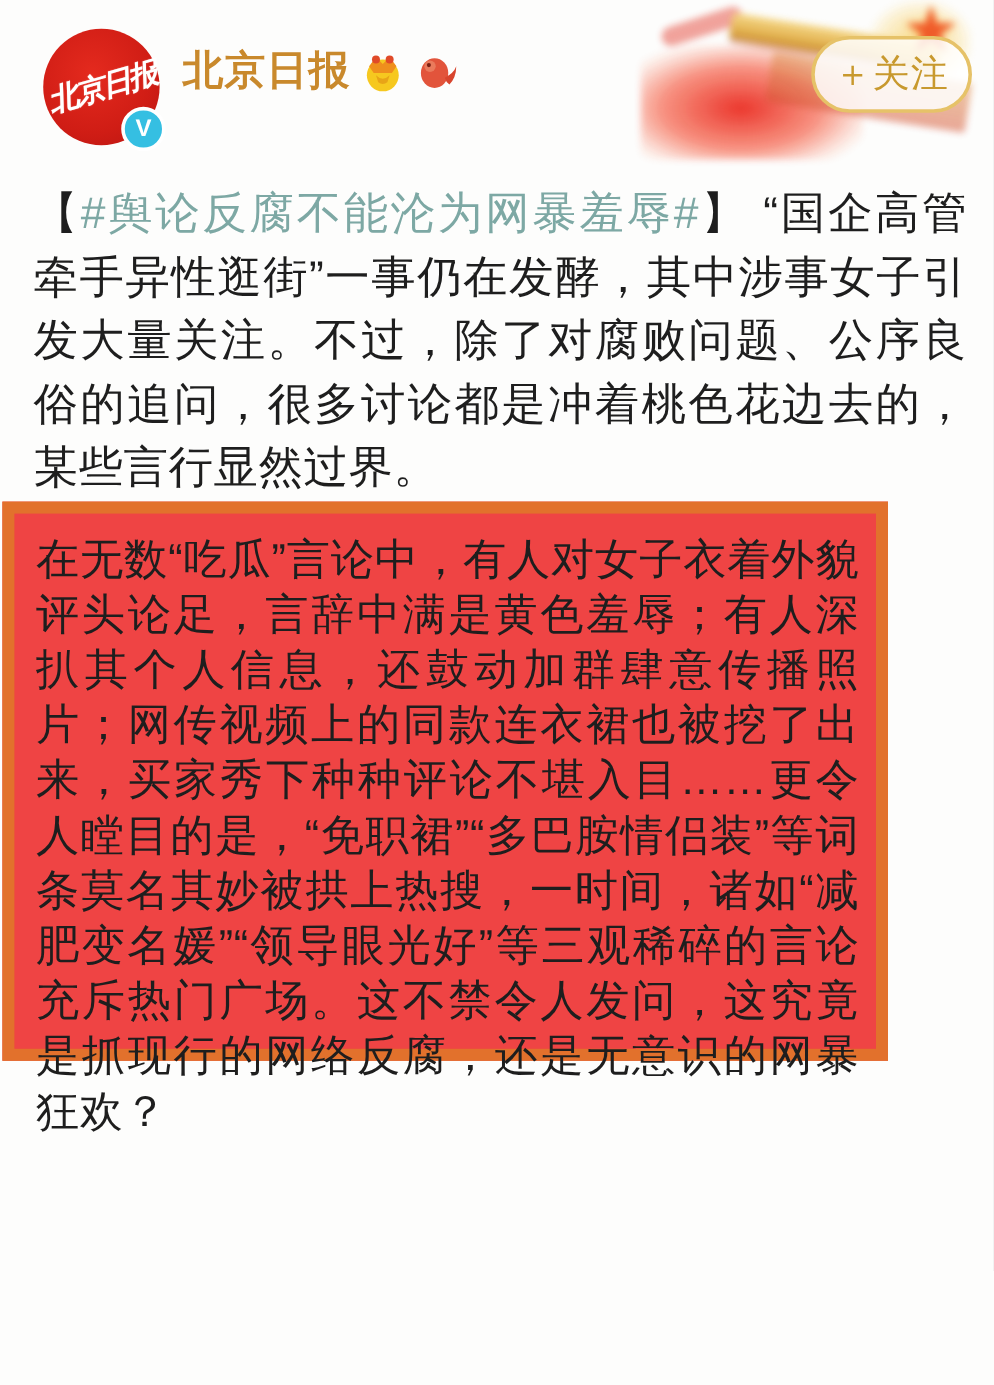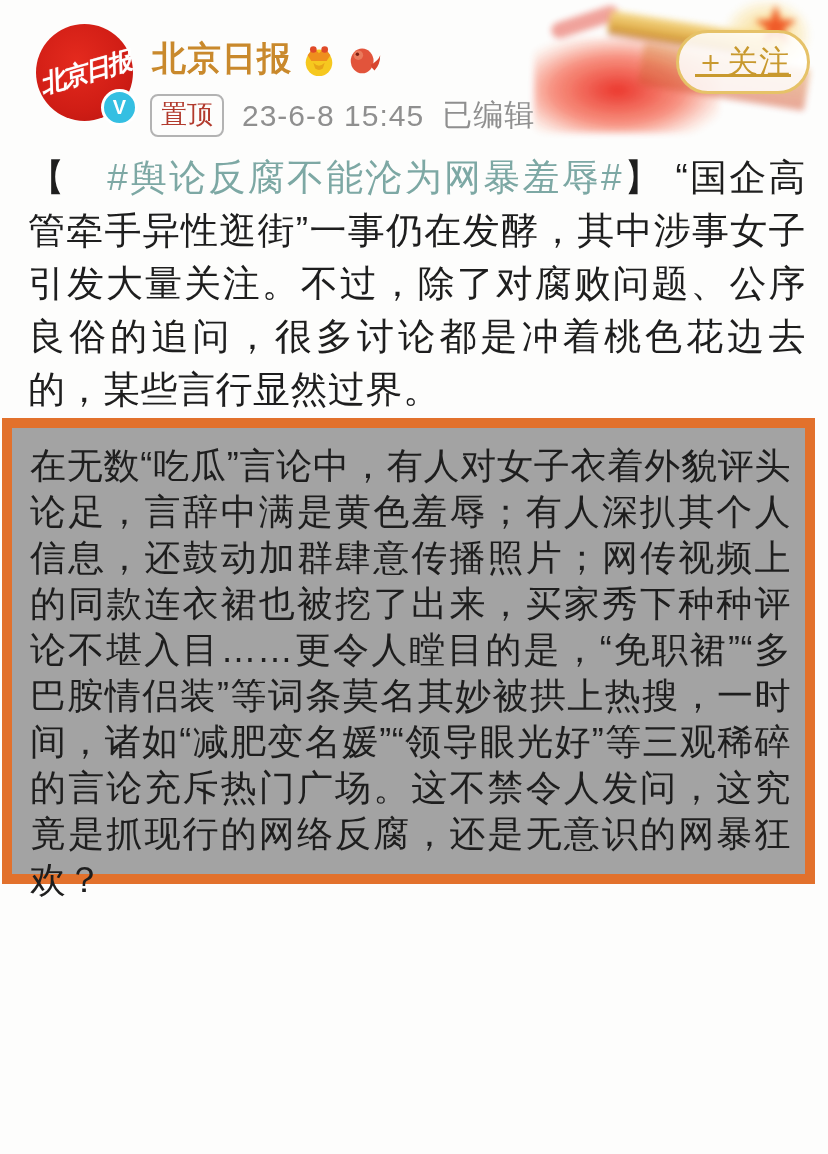--- a/index.html
+++ b/index.html
@@ -43,21 +43,21 @@
     color:rgba(219,62,30,.8); text-shadow:0 0 4px rgba(240,190,80,.9);
   }
 
   
   .follow-btn {
     position:absolute; left:676px; top:30px; z-index:5;
     width:134px; height:64px; border-radius:32px;
     border:3px solid #e6c268; background:rgba(255,255,255,.85);
     color:#c8992e; font-size:31px; font-weight:500;
     display:flex; align-items:center; justify-content:center;
-    letter-spacing:1px; cursor:pointer;text-decoration:underline;
+    letter-spacing:1px; cursor:pointer;
   }
 
   
   .avatar {
     position:absolute; left:36px; top:24px; width:97px; height:97px;
     border-radius:50%; z-index:2;
     background:radial-gradient(circle at 42% 38%, #e42a1e 0%, #d01d15 60%, #b81511 100%);
     display:flex; align-items:center; justify-content:center;
   }
   .avatar-logo {
@@ -81,24 +81,24 @@
     color:#b23a2d; font-size:26px; border:2px solid #b3b3b3;
     border-radius:8px; padding:1px 9px 3px; background:#fdfdfc;
   }
   .timestamp, .edited { color:#8f8f8f; font-size:30px; letter-spacing:1px; }
 
   
   .p-intro {
     position:absolute; left:28px; top:151px; width:778px;
     font-size:37px; line-height:53px; text-align:justify; letter-spacing:.5px;
   }
-  .hashtag { color:#7da8a4;margin-left:40px; }
+  .hashtag { color:#7da8a4; }
   .highlight-box {
-    position:absolute; left:2px; top:418px; width:813px; height:466px;
-    border:10px solid #e2712c; background:#a3a3a3;
+    position:absolute; left:2px; top:418px; width:738px; height:466px;
+    border:10px solid #e2712c; background:#ef4444;
   }
   .highlight-text {
     padding:15px 14px 0 18px;
     font-size:36px; line-height:46px; text-align:justify; letter-spacing:.5px;
   }
   .p-final {
     position:absolute; left:28px; top:903px; width:778px;
     font-size:36px; line-height:47px; text-align:justify; letter-spacing:.5px;
   }
 
@@ -142,25 +142,20 @@
       <path d="M14 24 Q20 30 26 24 L24 30 Q20 33 16 30 Z" fill="#e8a417"></path>
     </svg>
     <svg class="badge" viewBox="0 0 40 40">
       <ellipse cx="17" cy="22" rx="12" ry="13" fill="#e2543b"></ellipse>
       <path d="M26 26 Q34 22 36 16 Q36 26 30 32 Q27 30 26 26 Z" fill="#d8452e"></path>
       <circle cx="13" cy="16" r="5" fill="#ea7a5c"></circle>
       <circle cx="12" cy="15" r="1.8" fill="#7a1f12"></circle>
     </svg>
   </div>
 
-  <div class="meta-row">
-    <span class="pin-tag">置顶</span>
-    <span class="timestamp">23-6-8 15:45</span>
-    <span class="edited">已编辑</span>
-  </div>
 
   <div class="p-intro"><span>【</span><span class="hashtag">#舆论反腐不能沦为网暴羞辱#</span><span>】 “国企高管牵手异性逛街”一事仍在发酵，其中涉事女子引发大量关注。不过，除了对腐败问题、公序良俗的追问，很多讨论都是冲着桃色花边去的，某些言行显然过界。</span></div>
 
   <div class="highlight-box">
     <div class="highlight-text">在无数“吃瓜”言论中，有人对女子衣着外貌评头论足，言辞中满是黄色羞辱；有人深扒其个人信息，还鼓动加群肆意传播照片；网传视频上的同款连衣裙也被挖了出来，买家秀下种种评论不堪入目……更令人瞠目的是，“免职裙”“多巴胺情侣装”等词条莫名其妙被拱上热搜，一时间，诸如“减肥变名媛”“领导眼光好”等三观稀碎的言论充斥热门广场。这不禁令人发问，这究竟是抓现行的网络反腐，还是无意识的网暴狂欢？</div>
   </div>
 
 
 
 </div>

